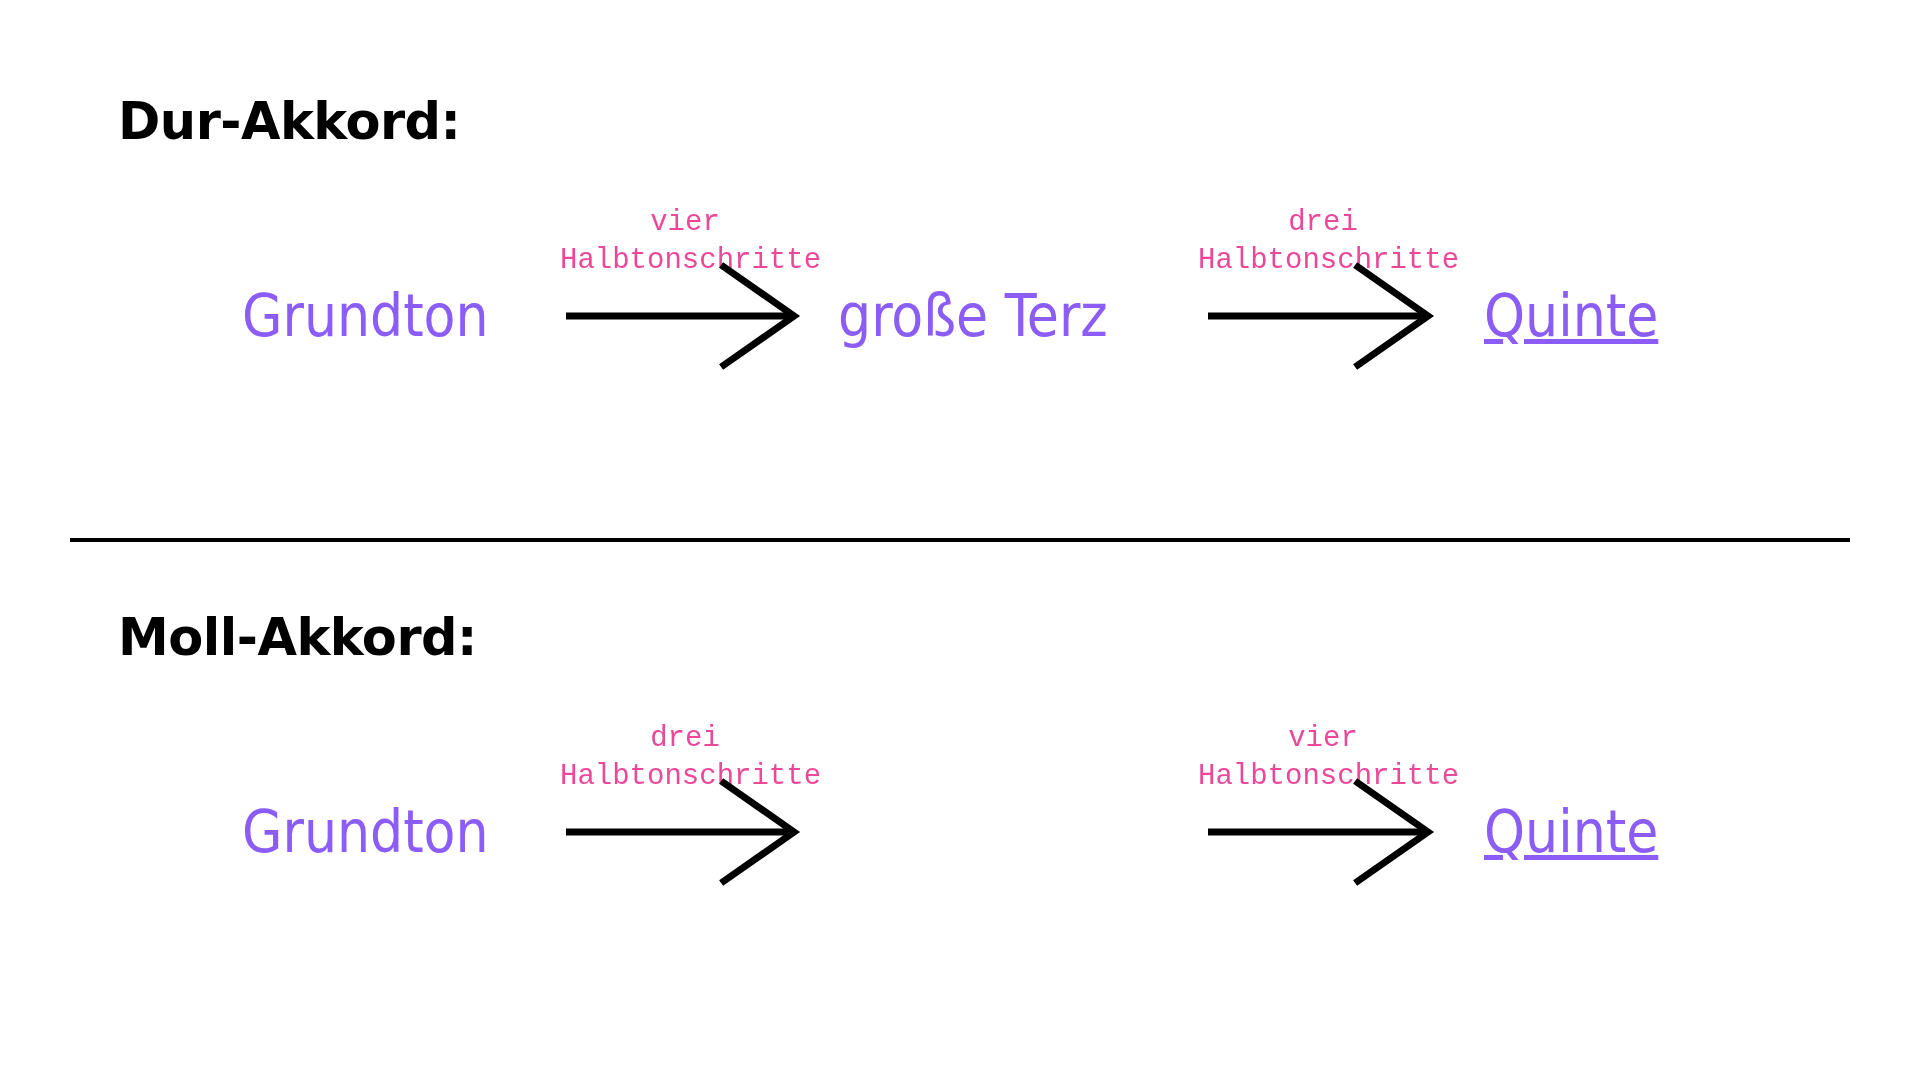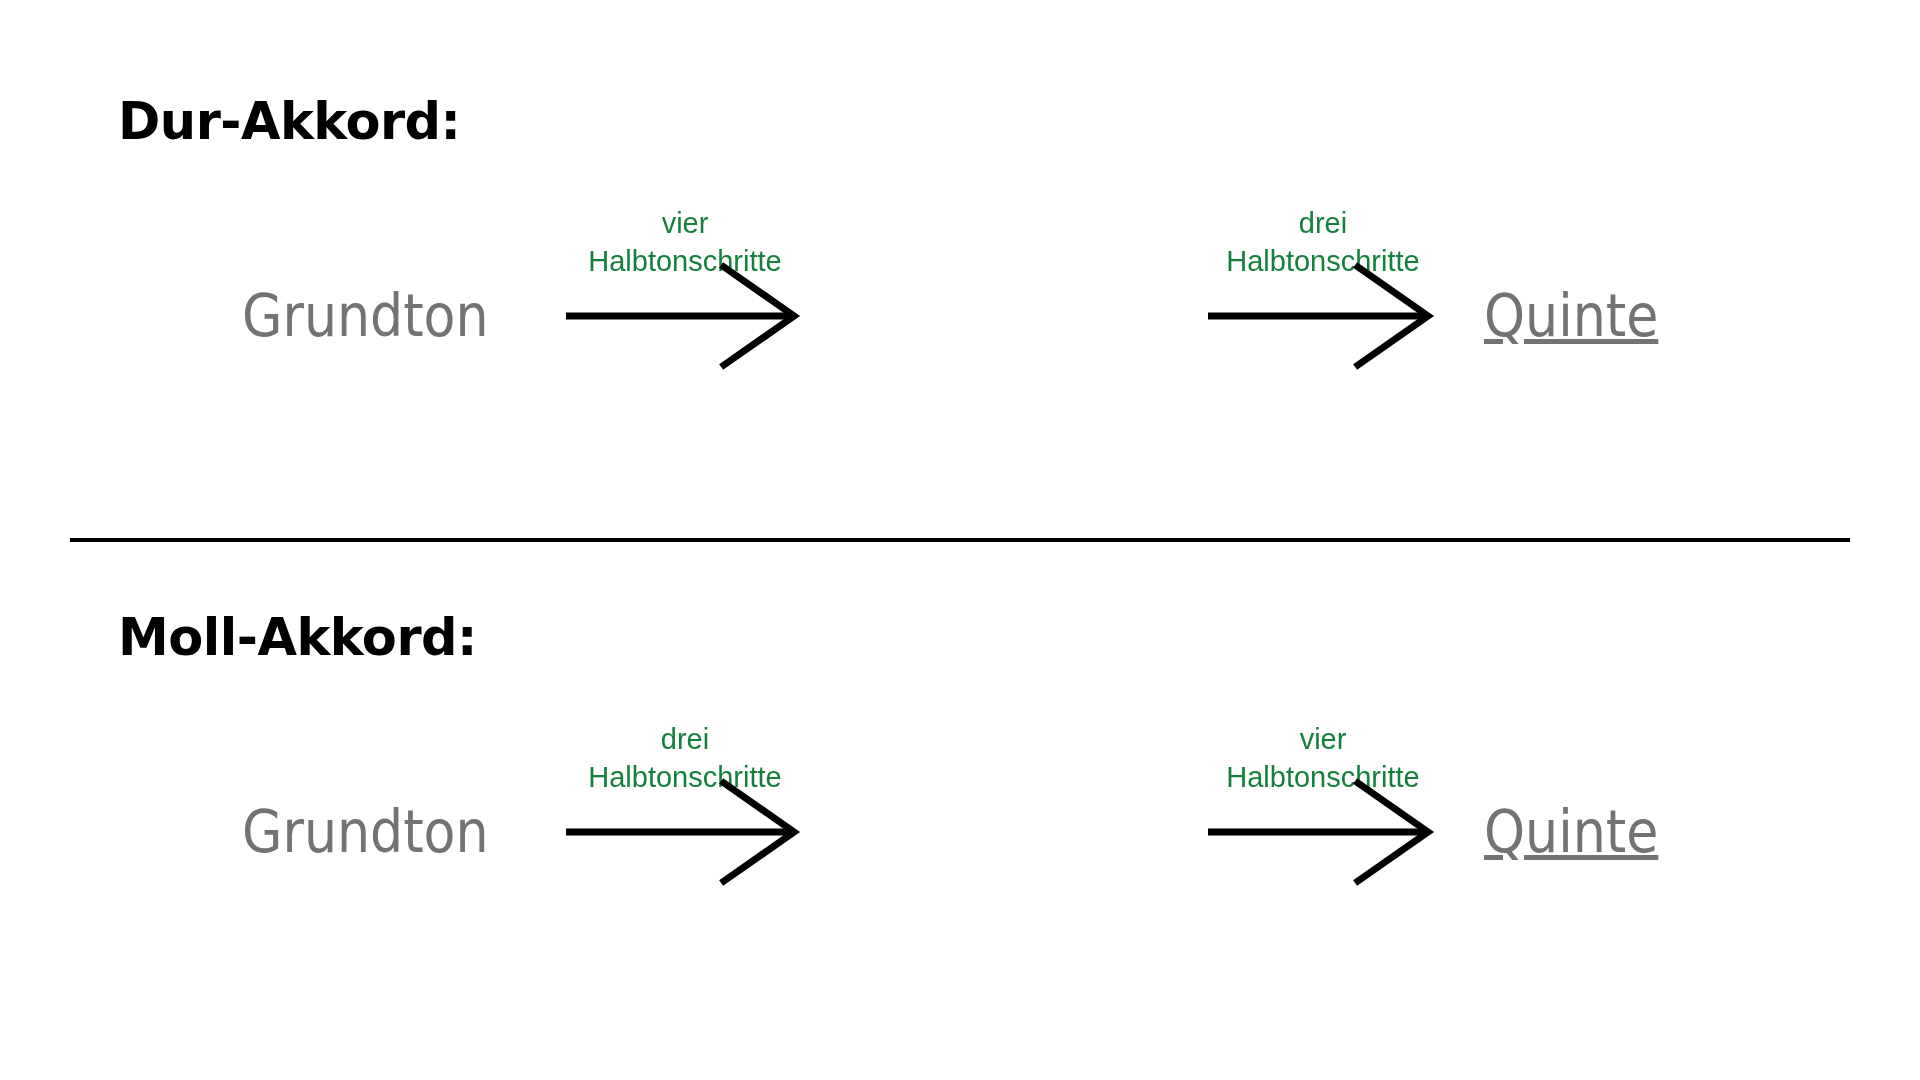--- a/index.html
+++ b/index.html
@@ -56,21 +56,21 @@
   
   .term {
     position: absolute;
     font-family: "DejaVu Sans Condensed", "Liberation Sans Narrow", "Liberation Sans", sans-serif;
     font-weight: 300;
     font-size: 58px;
     line-height: 1;
     white-space: nowrap;
     top: 112px;
     transform: translateY(-50%);
-    color: #737373;
+    color: #8b5cf6;
   }
   .term-root   { left: 242px; }
   .term-third  { left: 838px; }
   .term-fifth  { left: 1484px; text-decoration: underline; }
 
   
   .arrow {
     position: absolute;
     top: 112px;
     transform: translateY(-50%);
@@ -81,25 +81,25 @@
 
   .arrow svg {
     display: block;
     overflow: visible;
   }
 
   
   .steplabel {
     position: absolute;
     text-align: center;
-    font-family: Liberation Sans, sans-serif;
+    font-family: Liberation Mono, monospace;
     font-weight: 400;
     font-size: 29px;
     line-height: 1.32;
-    color: #15803d;
+    color: #ec4899;
     white-space: nowrap;
   }
   .steplabel .count { display: block; }
   .steplabel .unit  { display: block; }
 
   .steplabel-1 { left: 560px;  top: 0px;  width: 250px; }
   .steplabel-2 { left: 1198px; top: 0px;  width: 250px; }
 
   
   .divider {
@@ -127,20 +127,21 @@
         <span class="unit">Halbtonschritte</span>
       </div>
 
       <div class="steplabel steplabel-2">
         <span class="count">drei</span>
         <span class="unit">Halbtonschritte</span>
       </div>
 
       <div class="term term-root">Grundton</div>
 
+      <div class="term term-third">große Terz</div>
 
       <div class="term term-fifth">Quinte</div>
 
       <div class="arrow arrow-1">
         <svg width="236" height="110" viewBox="0 0 236 110" aria-hidden="true">
           <line x1="0" y1="55" x2="222" y2="55" stroke="#000" stroke-width="7" stroke-linecap="butt"></line>
           <polyline points="158,6 228,55 158,104" fill="none" stroke="#000" stroke-width="7" stroke-linecap="square" stroke-linejoin="miter"></polyline>
         </svg>
       </div>
 

